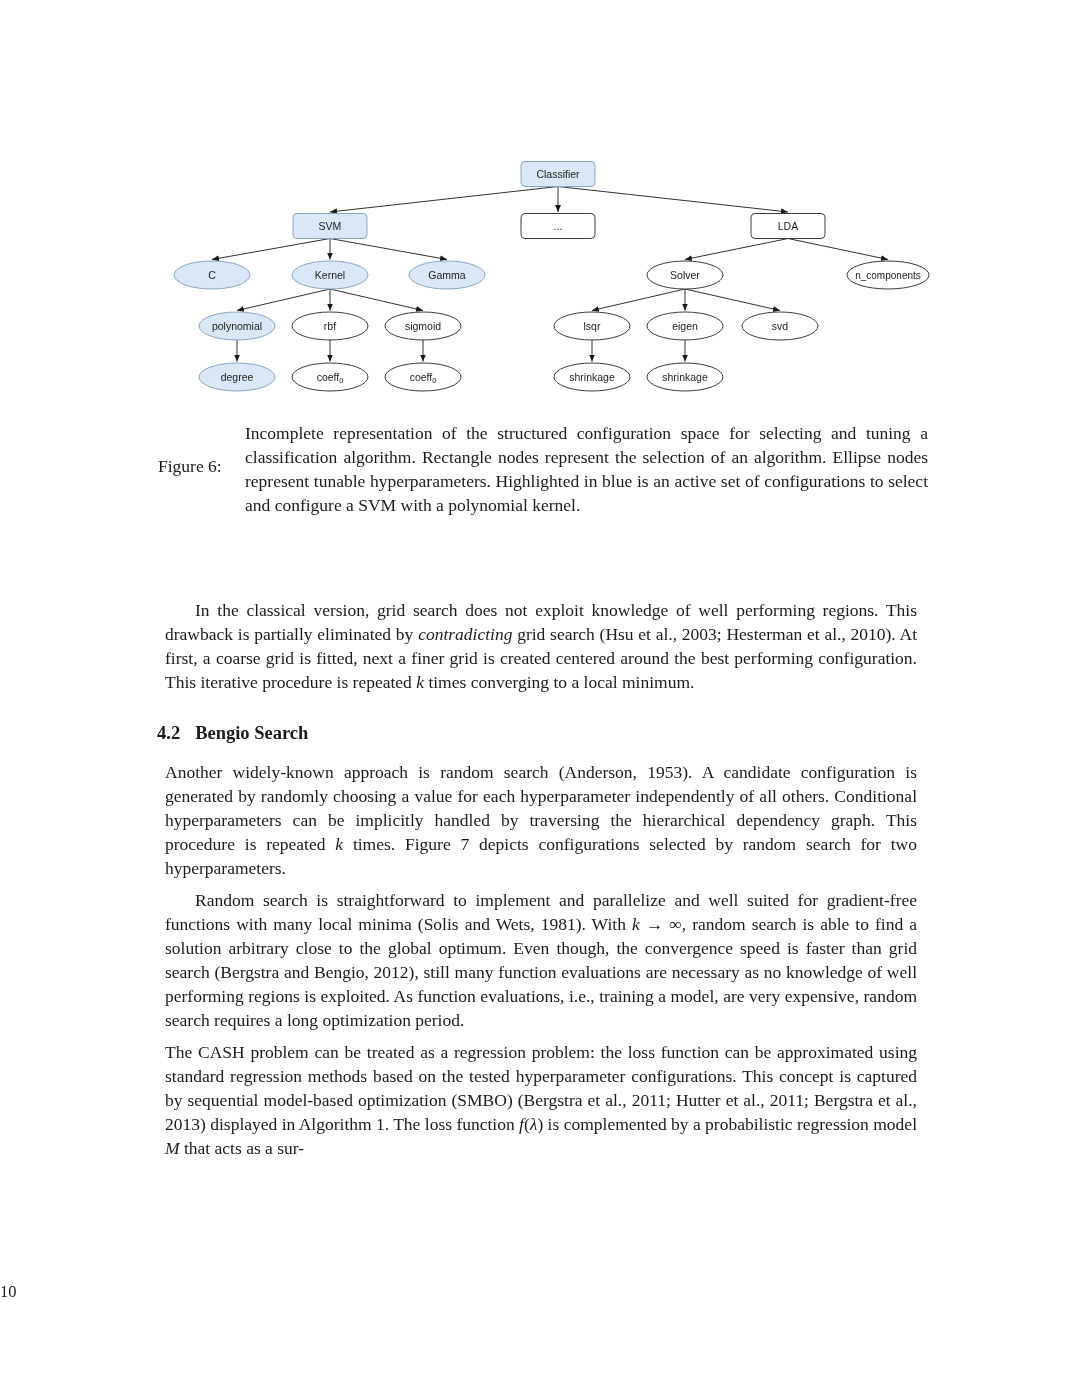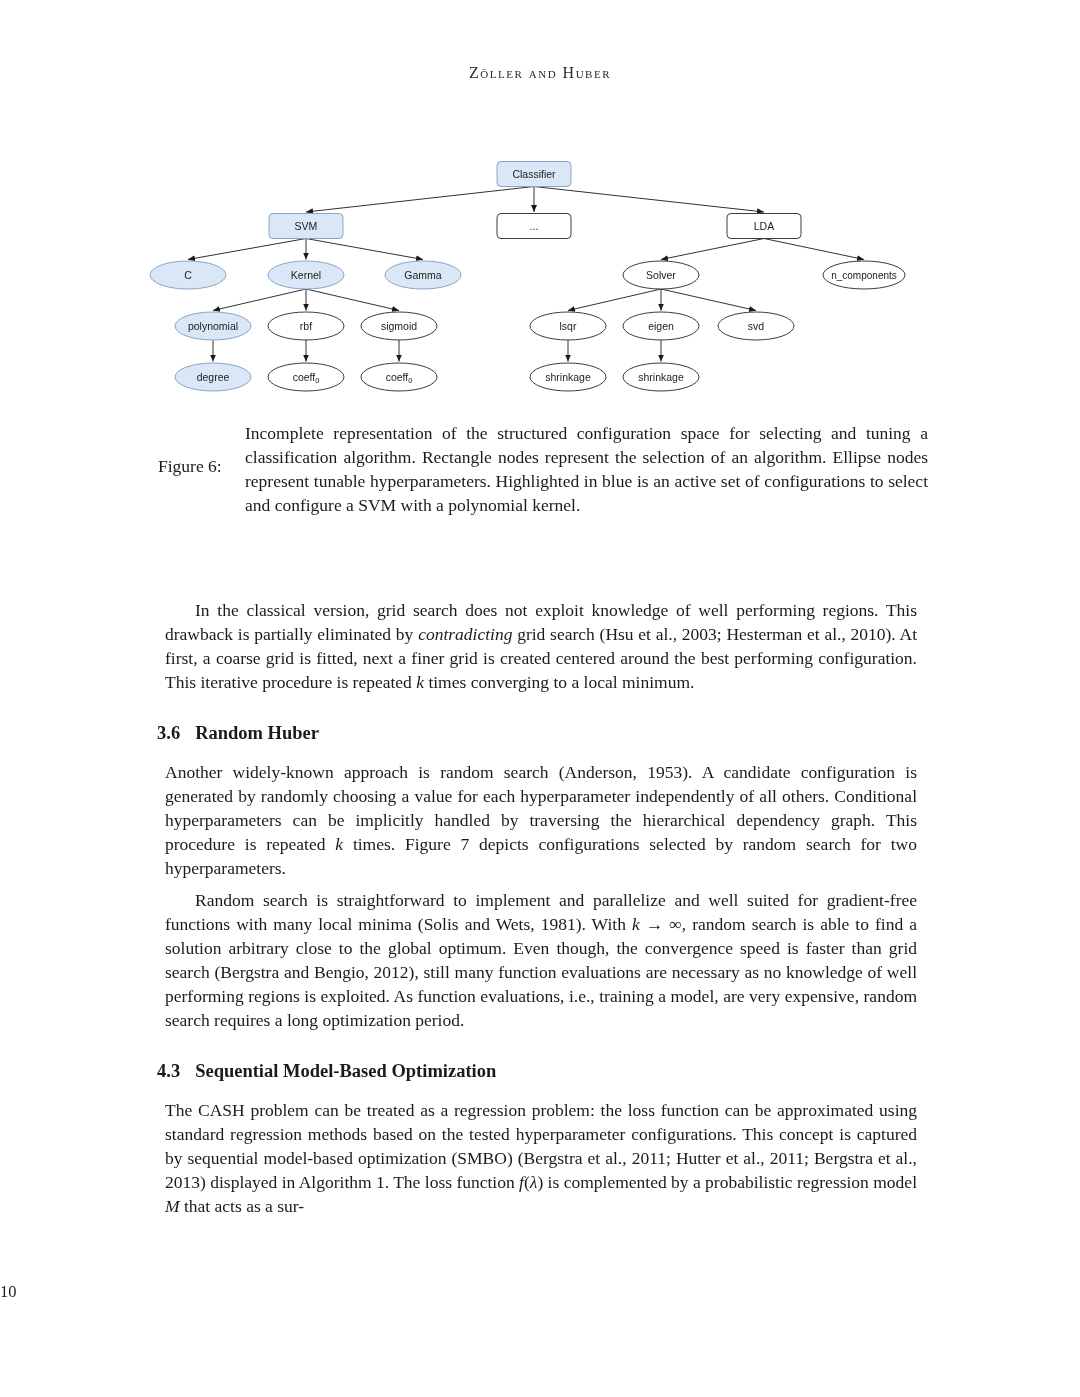--- a/index.html
+++ b/index.html
@@ -14,21 +14,21 @@
   }
   .running-header{
     position:absolute;top:64px;left:0;width:100%;
     text-align:center;
     font-variant:small-caps;
     letter-spacing:1.5px;
     font-size:16px;
     color:#2a2a2a;
   }
   .figure-area{
-    position:absolute;left:136px;top:150px;width:790px;height:250px;
+    position:absolute;left:160px;top:150px;width:790px;height:250px;
   }
   .figure-area svg{display:block;width:790px;height:250px;}
   .caption{
     position:absolute;left:158px;top:421px;width:770px;
     display:flex;
     font-size:17.5px;line-height:24px;
   }
   .caption-label{flex:0 0 87px;margin-top:33px;}
   .caption-text{width:683px;text-align:justify;}
   .body-text{
@@ -48,21 +48,20 @@
     position:absolute;left:0;bottom:95px;width:100%;
     font-size:16.5px;
   }
   i{font-style:italic;}
 </style>
 </head>
 <body>
 
 <div class="page">
 
-  <div class="running-header">Zöller and Huber</div>
 
   <div class="figure-area">
     <svg id="tree-svg" viewBox="0 0 790 250">
         <defs>
           <marker id="arrow" markerWidth="8" markerHeight="7" refX="7" refY="3" orient="auto" markerUnits="userSpaceOnUse">
             <path d="M0,0 L7,3 L0,6 Z" fill="#1a1a1a"></path>
           </marker>
         </defs>
         <line x1="398" y1="36.5" x2="170" y2="62" stroke="#1a1a1a" stroke-width="0.9" marker-end="url(#arrow)"></line>
         <line x1="398" y1="36.5" x2="398" y2="62" stroke="#1a1a1a" stroke-width="0.9" marker-end="url(#arrow)"></line>
@@ -168,29 +167,26 @@
 
   <div class="caption">
     <div class="caption-label">Figure 6:</div>
     <div class="caption-text">Incomplete representation of the structured configuration space for selecting and tuning a classification algorithm. Rectangle nodes represent the selection of an algorithm. Ellipse nodes represent tunable hyperparameters. Highlighted in blue is an active set of configurations to select and configure a SVM with a polynomial kernel.</div>
   </div>
 
   <div class="body-text">
     <p class="para indent"><span>In the classical version, grid search does not exploit knowledge of well performing regions. This drawback is partially eliminated by </span><i>contradicting</i><span> grid search (Hsu et al., 2003; Hesterman et al., 2010). At first, a coarse grid is fitted, next a finer grid is created centered around the best performing configuration. This iterative procedure is repeated </span><i>k</i><span> times converging to a local minimum.</span></p>
 
     <h2 class="sec-heading">
-      <span class="sec-num">3.6</span><span>Random Huber</span>
+      <span class="sec-num">4.2</span><span>Bengio Search</span>
     </h2>
 
     <p class="para"><span>Another widely-known approach is random search (Anderson, 1953). A candidate configuration is generated by randomly choosing a value for each hyperparameter independently of all others. Conditional hyperparameters can be implicitly handled by traversing the hierarchical dependency graph. This procedure is repeated </span><i>k</i><span> times. Figure 7 depicts configurations selected by random search for two hyperparameters.</span></p>
 
     <p class="para indent"><span>Random search is straightforward to implement and parallelize and well suited for gradient-free functions with many local minima (Solis and Wets, 1981). With </span><i>k</i><span> → ∞, random search is able to find a solution arbitrary close to the global optimum. Even though, the convergence speed is faster than grid search (Bergstra and Bengio, 2012), still many function evaluations are necessary as no knowledge of well performing regions is exploited. As function evaluations, i.e., training a model, are very expensive, random search requires a long optimization period.</span></p>
 
-    <h2 class="sec-heading">
-      <span class="sec-num">4.3</span><span>Sequential Model-Based Optimization</span>
-    </h2>
 
     <p class="para"><span>The CASH problem can be treated as a regression problem: the loss function can be approximated using standard regression methods based on the tested hyperparameter configurations. This concept is captured by sequential model-based optimization (SMBO) (Bergstra et al., 2011; Hutter et al., 2011; Bergstra et al., 2013) displayed in Algorithm 1. The loss function </span><i>f</i><span>(</span><i>λ</i><span>) is complemented by a probabilistic regression model </span><i>M</i><span> that acts as a sur-</span></p>
   </div>
 
   <div class="page-number">10</div>
 
 </div>
 
 </body></html>

